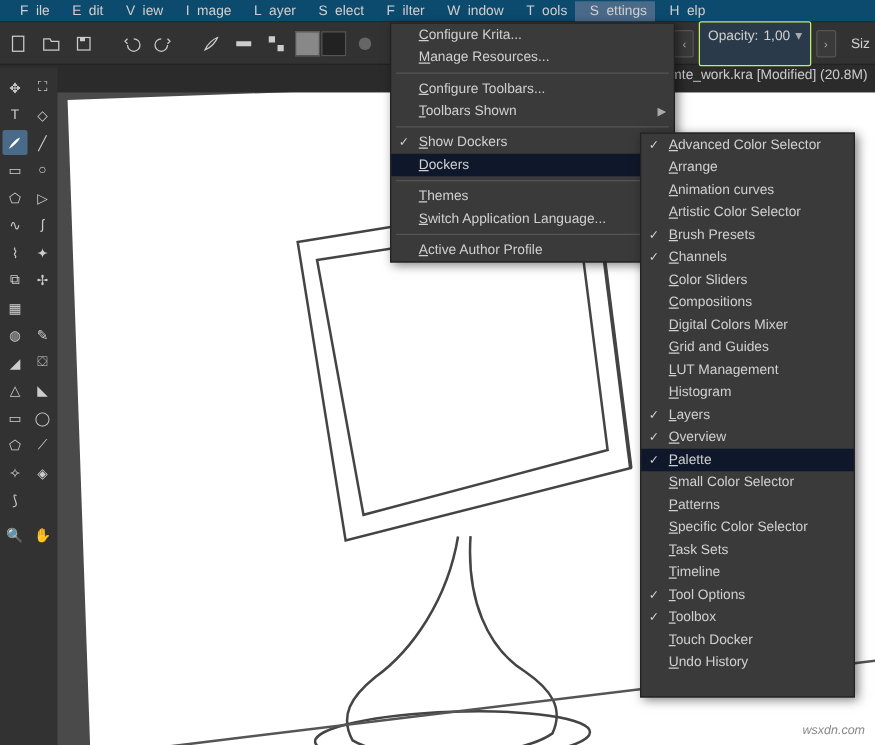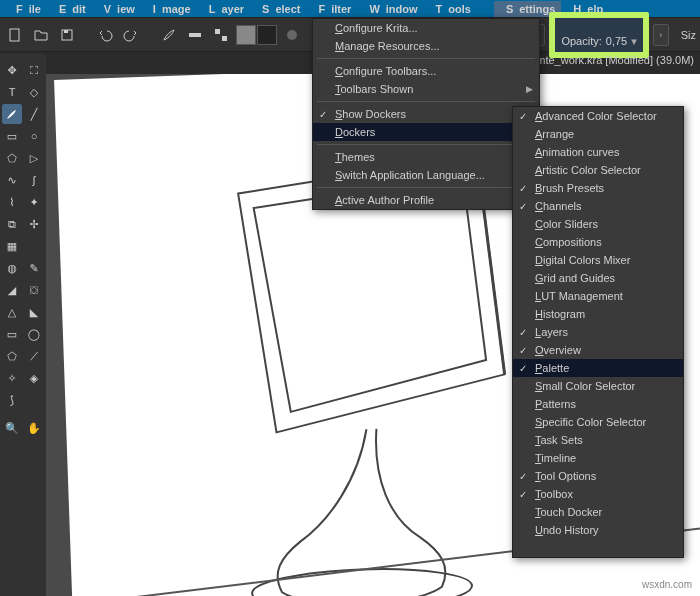--- a/index.html
+++ b/index.html
@@ -1,27 +1,27 @@
 <!DOCTYPE html>
 <html><head>
 <meta charset="utf-8">
 <style>
 * { margin: 0; padding: 0; box-sizing: border-box; font-family: sans-serif; }
 body { width: 700px; height: 596px; background: #323232; color: #d0d0d0; font-size: 11px; overflow: hidden; position: relative; }
-.menubar { height: 18px; background: #0369a1; display: flex; align-items: center; padding: 0 4px; border-bottom: 1px solid #222; font-weight: bold; }
+.menubar { height: 18px; background: #0c4a6e; display: flex; align-items: center; padding: 0 4px; border-bottom: 1px solid #222; }
 .menubar span { padding: 2px 6px; cursor: pointer; }
-.menubar .active-menu { background: #4a6a8a; margin-left: 17px; }
+.menubar .active-menu { background: #4a6a8a; }
 .toolbar { height: 34px; background: #323232; display: flex; align-items: center; padding: 0 4px; gap: 4px; border-bottom: 1px solid #222; }
 .tbtn { width: 22px; height: 22px; display: flex; align-items: center; justify-content: center; color: #ccc; border-radius: 2px; }
 .tbtn svg { width: 16px; height: 16px; }
 .color-swatches { display: flex; gap: 1px; }
 .swatch { width: 20px; height: 20px; border: 1px solid #555; }
 .swatch.fg { background: #888; }
 .swatch.bg { background: #222; }
-.opacity-box { display: flex; align-items: flex-start; height: 22px; background: #2a3a4a; border: 6px solid #bef264; border-radius: 2px; padding: 17px 6px; gap: 4px; margin-left: auto; }
+.opacity-box { display: flex; align-items: flex-end; height: 22px; background: #2a3a4a; border: 1px solid #bef264; border-radius: 2px; padding: 17px 6px; gap: 4px; margin-left: auto; }
 .opacity-box span { font-size: 11px; }
 .caret { font-size: 9px; color: #aaa; }
 .tabbar { height: 22px; background: #2b2b2b; display: flex; align-items: center; padding: 0 4px; gap: 2px; }
 .tab-icon { width: 14px; height: 14px; border-radius: 50%; background: radial-gradient(circle at 40% 40%, #fff, #8af 60%, #048); }
 .titlebar-right { position: absolute; right: 6px; top: 54px; font-size: 11px; color: #ccc; z-index: 3; }
 .workspace { position: absolute; top: 74px; left: 46px; right: 0; bottom: 0; background: #4a4a4a; overflow: hidden; }
 .canvas { position: absolute; top: -10px; left: 20px; width: 900px; height: 700px; background: #fff; transform: rotate(-2deg); }
 .canvas svg { width: 100%; height: 100%; }
 .toolbox { position: absolute; top: 54px; left: 0; width: 46px; bottom: 0; background: #323232; padding: 6px 2px; }
 .toolrow { display: flex; gap: 2px; margin-bottom: 2px; }
@@ -30,21 +30,21 @@
 .tool svg { width: 14px; height: 14px; }
 .dropdown { position: absolute; background: #3a3a3a; border: 1px solid #222; box-shadow: 2px 2px 8px rgba(0,0,0,.5); z-index: 10; }
 .dropdown-item { display: flex; align-items: center; height: 18px; padding: 0 18px 0 22px; position: relative; white-space: nowrap; font-size: 11px; }
 .dropdown-item.highlight { background: #0f172a; }
 .dropdown-item .check { position: absolute; left: 6px; font-size: 10px; }
 .dropdown-item .arrow { position: absolute; right: 6px; font-size: 9px; color: #aaa; }
 .dropdown-item .ul { text-decoration: underline; }
 .sep { height: 1px; background: #555; margin: 3px 4px; }
 .settings-menu { top: 18px; left: 312px; width: 228px; }
 .dockers-menu { top: 106px; left: 512px; width: 172px; }
-.watermark { position: absolute; right: 4px; bottom: 4px; font-size: 10px; color: #888; background: rgba(255,255,255,.7); padding: 2px 4px; z-index: 50; }
+.watermark { position: absolute; right: 4px; bottom: 4px; font-size: 10px; color: #888; background: rgba(255,255,255,.7); padding: 2px 4px; z-index: 50; font-style: italic; }
 .chev-btn { width: 16px; height: 22px; background: #3a3a3a; border: 1px solid #555; border-radius: 2px; display: flex; align-items: center; justify-content: center; font-size: 9px; color: #aaa; }
 </style>
 </head>
 <body>
 
 <div class="menubar" id="menubar">
     <span><span class="ul">F</span>ile</span>
     <span><span class="ul">E</span>dit</span>
     <span><span class="ul">V</span>iew</span>
     <span><span class="ul">I</span>mage</span>
@@ -124,32 +124,32 @@
   <div class="tbtn">
       <svg viewBox="0 0 16 16">
         <rect x="2" y="2" width="12" height="12" fill="none" stroke="#ccc"></rect>
       </svg>
     </div>
 
   <div style="flex:1"></div>
   <div class="chev-btn">‹</div>
   <div class="opacity-box">
     <span>Opacity:</span>
-    <span>0,75</span>
+    <span>1,00</span>
     <span class="caret">▾</span>
   </div>
   <div class="chev-btn">›</div>
   <div style="width:4px"></div>
   <span style="font-size:11px;">Siz</span>
 </div>
 
 <div class="tabbar">
   <div class="tab-icon"></div>
 </div>
-<div class="titlebar-right">mte_work.kra [Modified]  (39.0M)</div>
+<div class="titlebar-right">mte_work.kra [Modified]  (20.8M)</div>
 
 <div class="toolbox">
   <div class="toolrow">
       <div class="tool">✥</div>
       <div class="tool">⛶</div>
     </div>
   <div class="toolrow">
       <div class="tool">T</div>
       <div class="tool">◇</div>
     </div>

